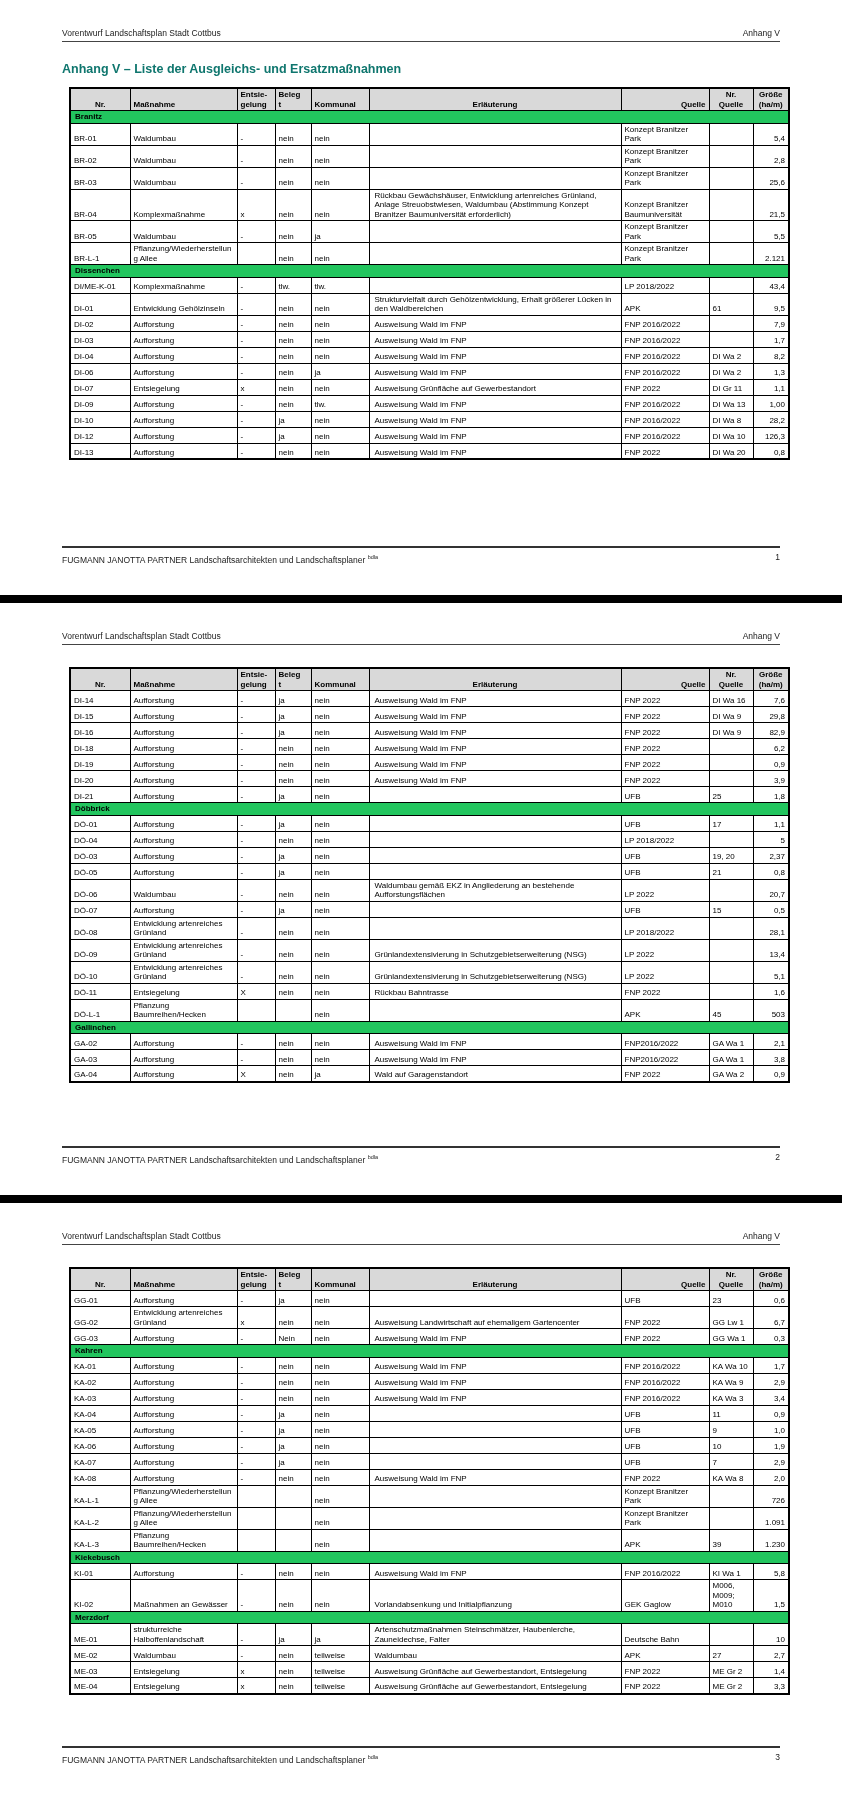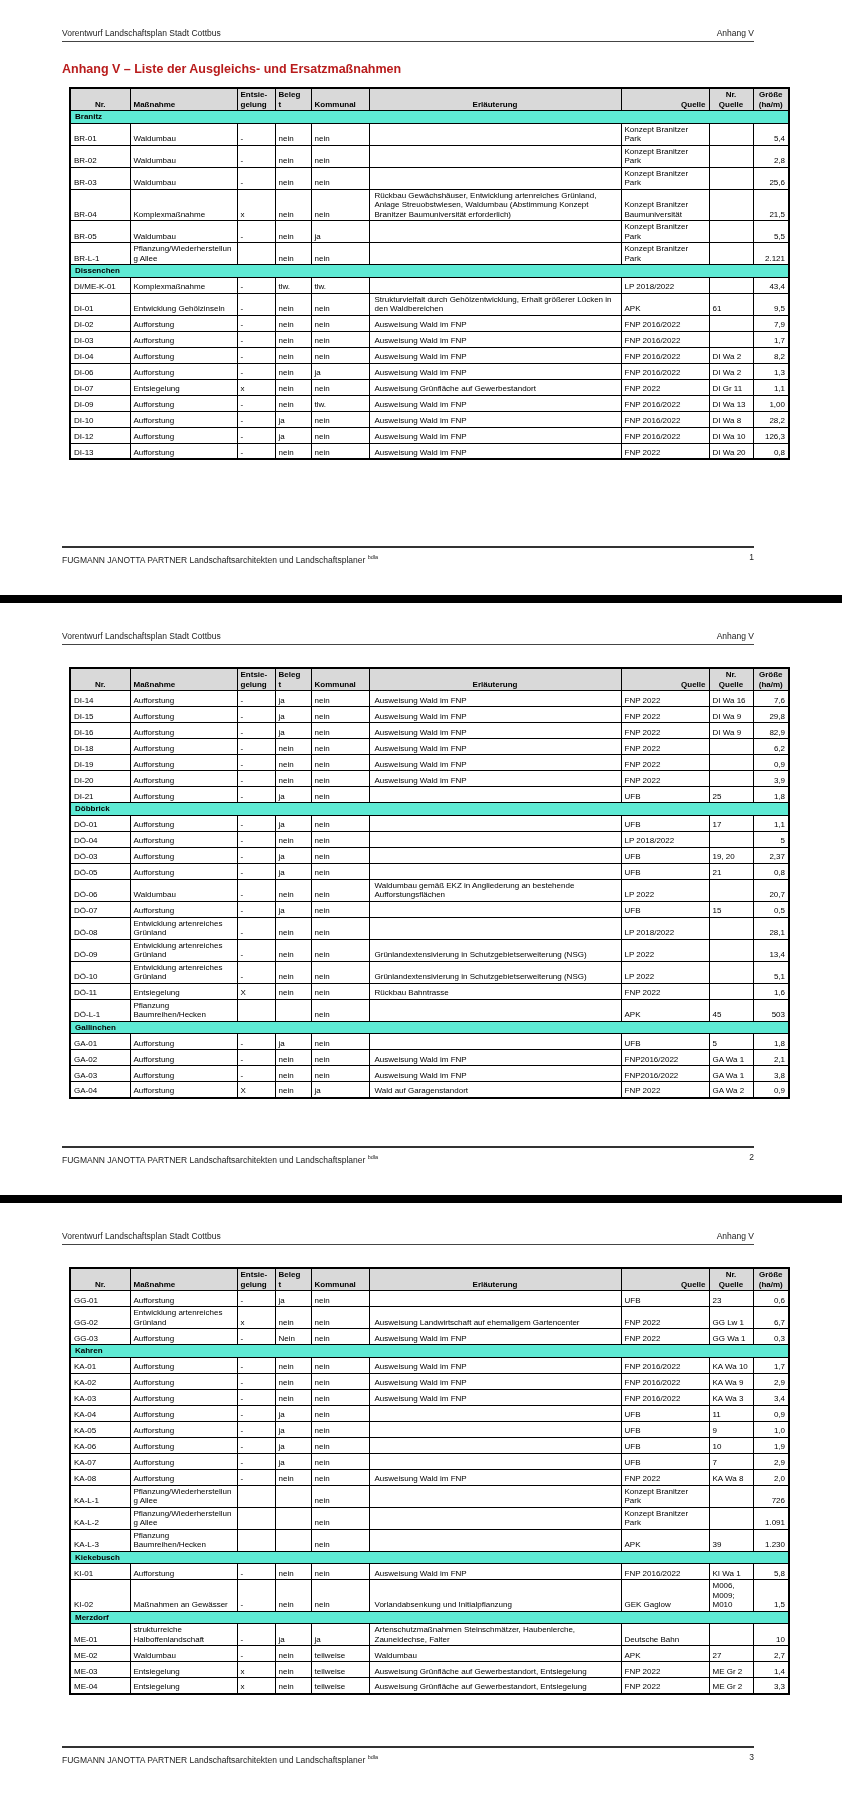--- a/index.html
+++ b/index.html
@@ -5,39 +5,39 @@
   html,body{margin:0;padding:0;background:#ffffff;}
   body{
     width:842px;
     font-family:"Liberation Sans","DejaVu Sans",sans-serif;
     color:#111;
     -webkit-font-smoothing:antialiased;
   }
   .page{
     width:842px;
     box-sizing:border-box;
-    padding:28px 88px 0 62px;
+    padding:28px 62px 0 62px;
     background:#ffffff;
     display:flex;
     flex-direction:column;
     overflow:hidden;
   }
   .page.first{height:595px;}
   .page.rest{height:592px;}
   .page-separator{
     width:842px;height:8px;background:#000000;
   }
   .running-header{
     display:flex;justify-content:space-between;
     font-size:8.5px;line-height:10px;color:#222;
     border-bottom:1px solid #444;
     padding-bottom:3px;
   }
   .doc-title{
-    font-size:12.5px;font-weight:bold;color:#b91c1c;
+    font-size:12.5px;font-weight:bold;color:#0f766e;
     margin:20px 0 11px 0;
   }
   .tbl-wrap.no-title{margin-top:22px;}
   table.measures{
     border-collapse:collapse;
     table-layout:fixed;
     width:719px;
     margin-left:7px;
     border:2px solid #000;
     font-size:8px;line-height:9.5px;color:#000;
@@ -47,21 +47,21 @@
     padding:1px 3px;
     vertical-align:bottom;
     overflow-wrap:break-word;
     word-wrap:break-word;
   }
   table.measures thead tr{height:21px;background:#d9d9d9;}
   table.measures th{
     font-weight:bold;white-space:pre-line;vertical-align:bottom;
   }
   table.measures tbody tr{height:16px;}
-  table.measures tbody tr.section{height:12px;background:#5eead4;}
+  table.measures tbody tr.section{height:12px;background:#22c55e;}
   table.measures tbody tr.section td{
     font-weight:bold;text-align:left;padding-left:4px;vertical-align:middle;
   }
   table.measures td.c8{text-align:right;}
   table.measures td.c5{padding-left:5px;}
   .page-footer{
     margin-top:auto;
     margin-bottom:30px;
     border-top:2px solid #333;
     padding-top:4px;
@@ -548,31 +548,20 @@
             <td class="c4">nein</td>
             <td class="c5"></td>
             <td class="c6">APK</td>
             <td class="c7">45</td>
             <td class="c8">503</td>
           </tr>
           <tr class="section">
             <td colspan="9">Gallinchen</td>
           </tr>
           <tr>
-            <td class="c0">GA-01</td>
-            <td class="c1">Aufforstung</td>
-            <td class="c2">-</td>
-            <td class="c3">ja</td>
-            <td class="c4">nein</td>
-            <td class="c5"></td>
-            <td class="c6">UFB</td>
-            <td class="c7">5</td>
-            <td class="c8">1,8</td>
-          </tr>
-          <tr>
             <td class="c0">GA-02</td>
             <td class="c1">Aufforstung</td>
             <td class="c2">-</td>
             <td class="c3">nein</td>
             <td class="c4">nein</td>
             <td class="c5">Ausweisung Wald im FNP</td>
             <td class="c6">FNP2016/2022</td>
             <td class="c7">GA Wa 1</td>
             <td class="c8">2,1</td>
           </tr>

